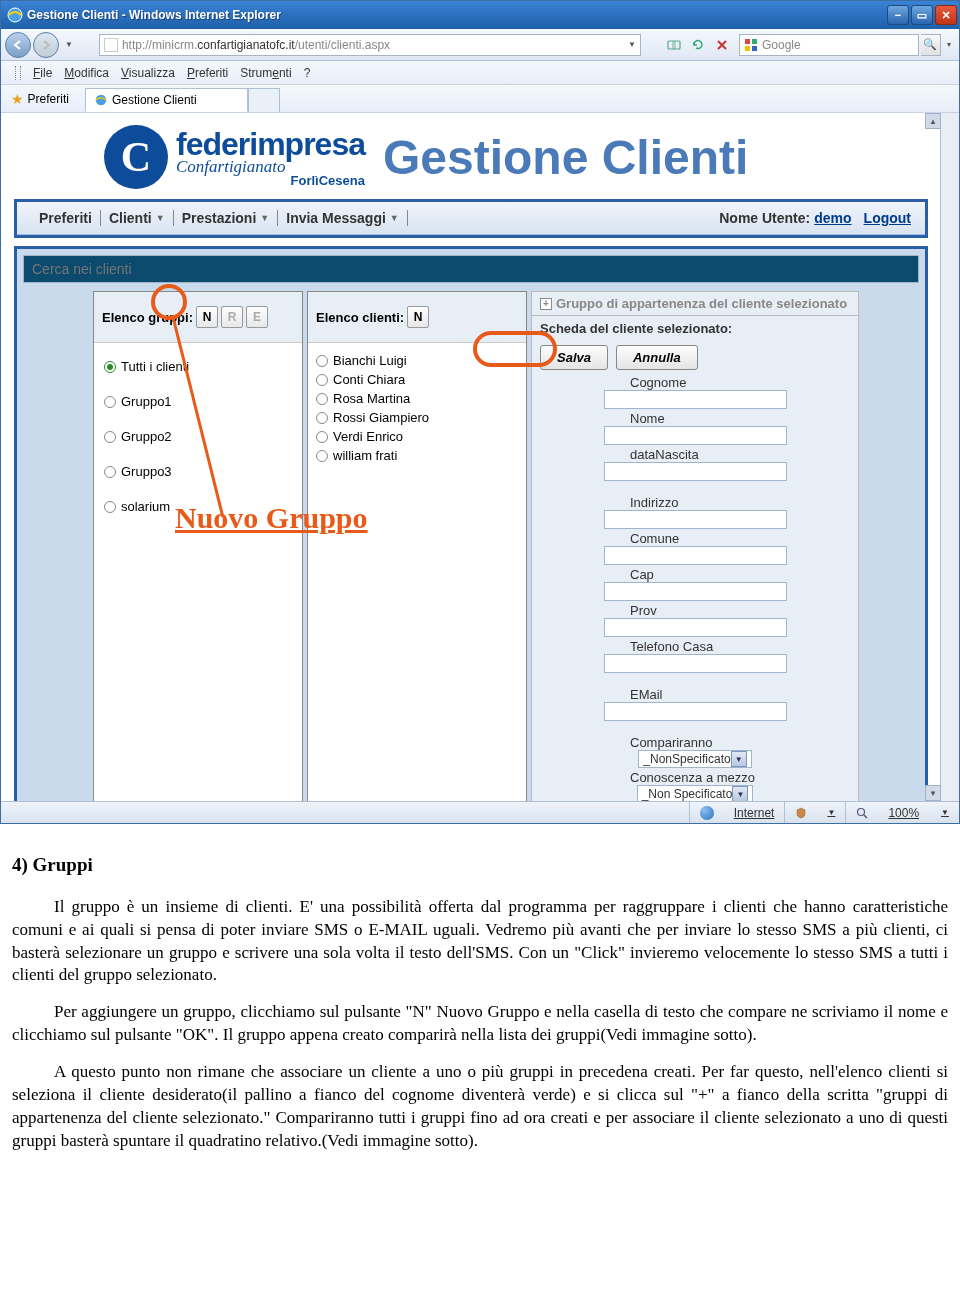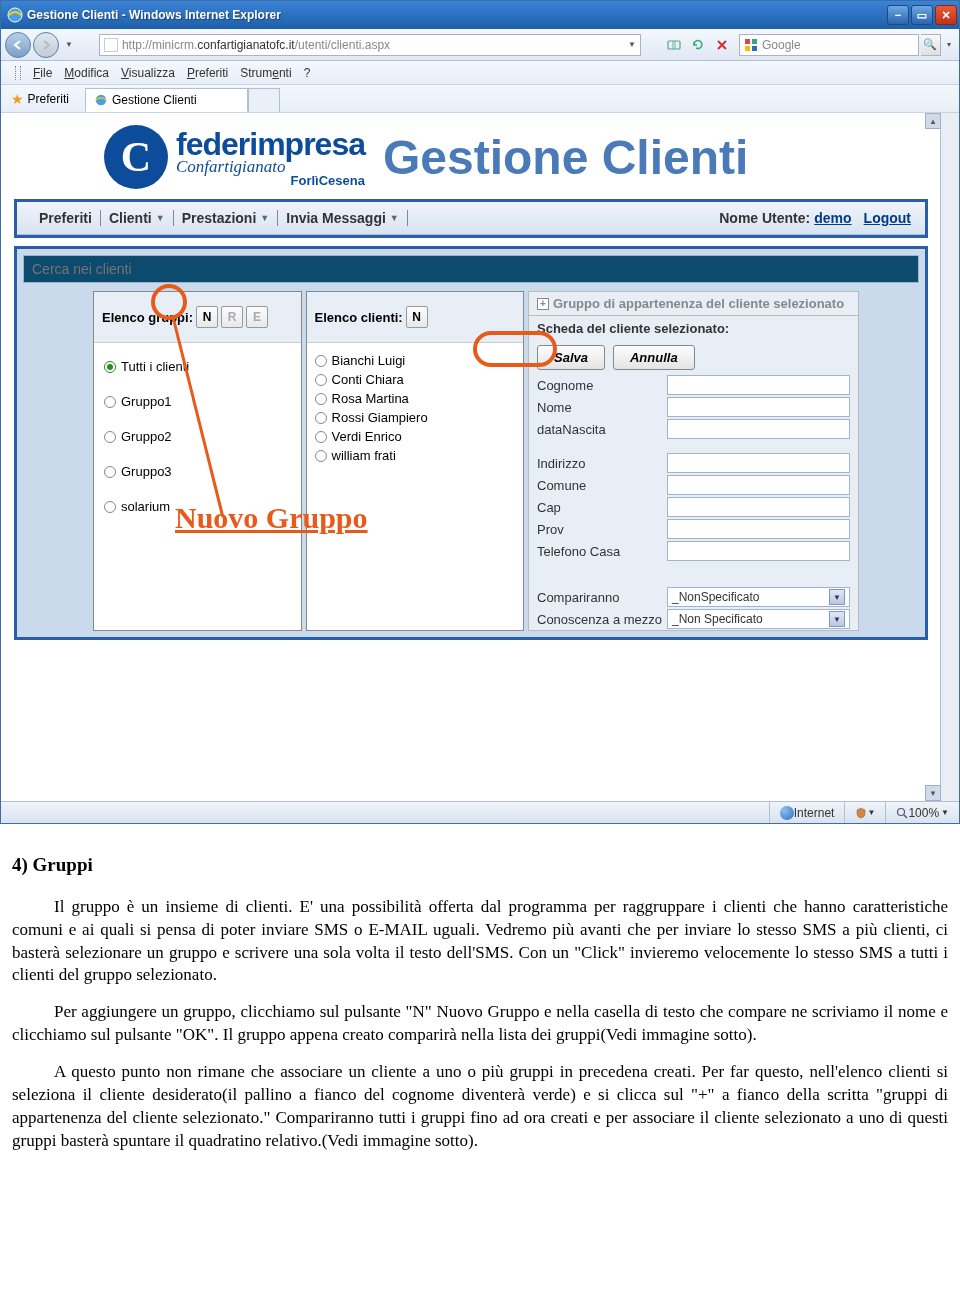--- a/index.html
+++ b/index.html
@@ -80,35 +80,35 @@
   .radio-item.sel .rb::after { content:""; width:6px; height:6px; border-radius:50%; background:#2a8a2a;}
   .rb { width:12px; height:12px; border-radius:50%; border:1px solid #888; display:inline-flex; align-items:center; justify-content:center; }
   .col1 .radio-list .radio-item { margin:20px 0; }
   .col1 .radio-list .radio-item:first-child { margin-top:6px; }
   
   .sub-hdr { background:#e8eef6; padding:4px 8px; font-weight:bold; font-size:13px; color:#888; border:1px solid #bbb; display:flex; align-items:center; gap:4px; }
   .sub-hdr .plus { width:12px; height:12px; border:1px solid #888; display:inline-flex; align-items:center; justify-content:center; font-size:10px; background:#fff; cursor:pointer;}
   .scheda-hdr { padding:5px 8px; font-weight:bold; font-size:13px; color:#333; }
   .btn-row { display:flex; gap:8px; padding:4px 8px; }
   .act-btn { padding:4px 16px; border:1px solid #888; border-radius:3px; background:linear-gradient(to bottom,#fdfdfd,#e4e4e4); font-size:13px; font-weight:bold; cursor:pointer;font-style:italic; }
-  .form-row { display:flex; align-items:center; padding:1px 8px; font-size:13px; color:#333; }
+  .form-row { display:flex; align-items:center; padding:1px 8px; font-size:13px; color:#333;flex-direction:column; }
   .form-row .lbl { width:130px; }
   .form-row .fld { flex:1; height:20px; border:1px solid #a0b4cc; background:#fff; }
   .form-row .sel { flex:1; height:20px; border:1px solid #a0b4cc; background:#fff; display:flex; align-items:center; padding:0 4px; font-size:12px; color:#333; }
   .sel .sel-drop { margin-left:auto; width:16px; height:16px; background:linear-gradient(to bottom,#e0e8f4,#b8c8e0); border:1px solid #7a98c0; display:flex; align-items:center; justify-content:center; font-size:8px; color:#335; }
   .gap { height:12px; }
   
   
   .circle-ann { position:absolute; border:4px solid #e85a1a; border-radius:50%; pointer-events:none; }
   .arrow-line { position:absolute; width:3px; background:#e85a1a; transform-origin: top center; pointer-events:none; }
   .ann-text { position:absolute; color:#e85a1a; font-size:30px; font-weight:bold; font-family:'Times New Roman',serif; text-decoration:underline; pointer-events:none; }
   
   .statusbar { height:22px; background:linear-gradient(to bottom,#f0f4fa,#d8e2ee); border-top:1px solid #b0c0d6; display:flex; align-items:center; font-size:12px; color:#333; }
   .statusbar .sp { flex:1; }
-  .statusbar .seg { padding:0 10px; border-left:1px solid #b0c0d6; height:100%; display:flex; align-items:center; gap:0;}
+  .statusbar .seg { padding:0 10px; border-left:1px solid #b0c0d6; height:100%; display:flex; align-items:center; gap:20px;text-decoration:underline;}
   .globe { width:14px; height:14px; border-radius:50%; background: radial-gradient(circle at 30% 30%, #8bc0f0, #2a70c0); }
   
   
   .doc { padding: 28px 12px 20px; font-family:'Times New Roman',serif; font-size:17px; line-height:1.35; color:#000; }
   .doc h3 { font-size:19px; margin:0 0 18px; font-weight:bold; }
   .doc p { margin:0 0 14px; text-indent:42px; text-align:justify;}
 </style>
 </head>
 <body>
 
@@ -351,20 +351,24 @@
                 </div>
               <div class="form-row">
                   <span class="lbl">Prov</span>
                   <input class="fld" style="">
                 </div>
               <div class="form-row">
                   <span class="lbl">Telefono Casa</span>
                   <input class="fld" style="">
                 </div>
               <div class="gap"></div>
+              <div class="form-row">
+                  <span class="lbl">EMail</span>
+                  <input class="fld" style="">
+                </div>
               <div class="gap"></div>
               <div class="form-row">
                   <span class="lbl">Compariranno</span>
                   <div class="sel">
                     <span>_NonSpecificato</span>
                     <span class="sel-drop">▼</span>
                   </div>
                 </div>
               <div class="form-row">
                   <span class="lbl">Conoscenza a mezzo</span>

